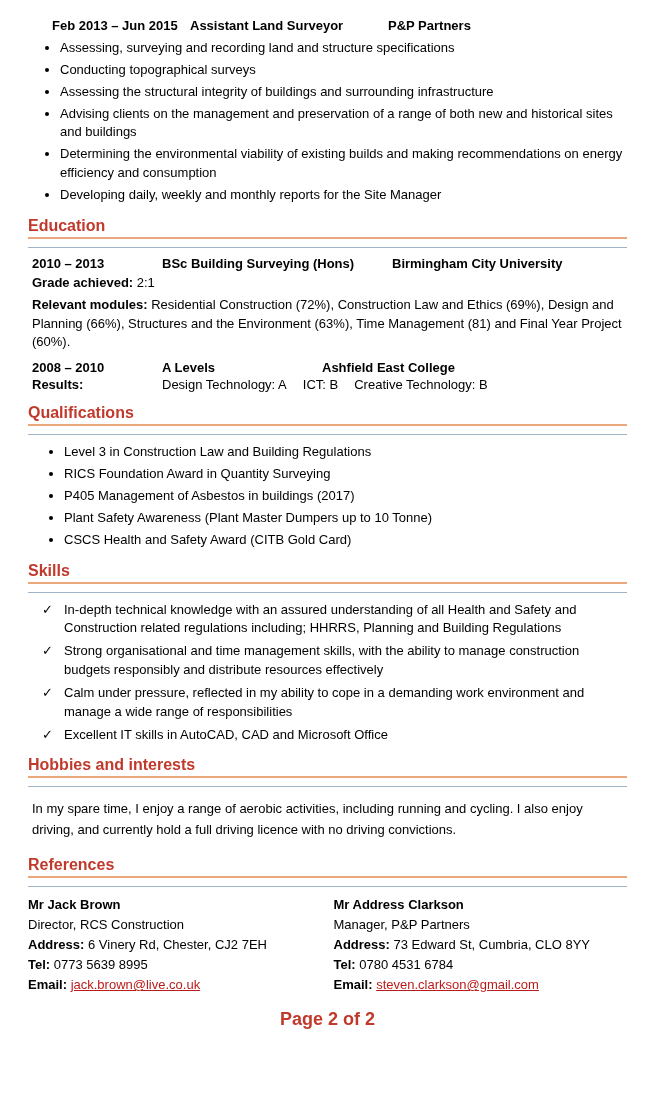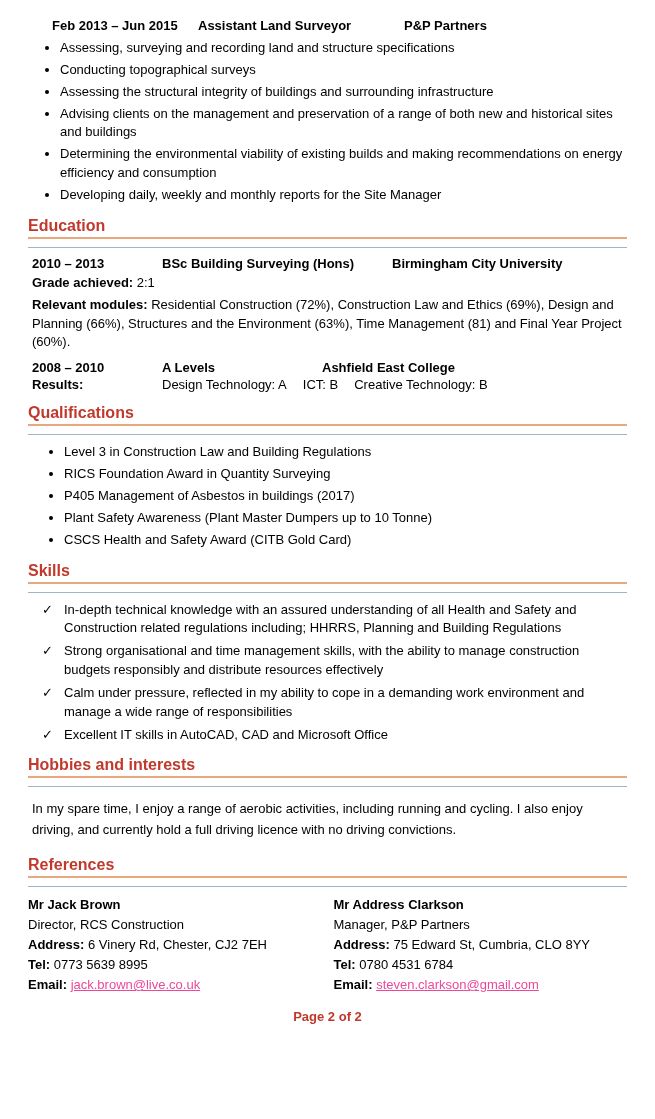--- a/index.html
+++ b/index.html
@@ -6,21 +6,21 @@
     body {
       font-family: Arial, sans-serif;
       font-size: 13px;
       background: #fff;
       color: #000;
       width: 655px;
       padding: 18px 28px 18px 28px;
     }
     .job-header {
       display: flex;
-      gap: 16px;
+      gap: 8px;
       margin-bottom: 6px;
       font-weight: bold;
       padding-left: 24px;
     }
     .job-dates { min-width: 130px; }
     .job-title { min-width: 190px; }
     .job-company { }
     ul.bullets {
       margin-left: 32px;
       margin-bottom: 8px;
@@ -86,27 +86,27 @@
     .refs-container {
       display: flex;
       gap: 12px;
       margin-top: 6px;
     }
     .ref-block {
       flex: 1;
       line-height: 1.55;
     }
     .ref-name { font-weight: bold; }
-    .ref-link { color: #ec4899; }
+    .ref-link { color: #b91c1c; }
     .page-footer {
       text-align: center;
       margin-top: 14px;
       font-weight: bold;
       color: #c0392b;
-      font-size: 13px;
+      font-size: 18px;
     }
     .bold { font-weight: bold; }
     .section-content {
       padding: 0 4px;
     }
     .hobbies-text {
       line-height: 1.55;
       padding: 4px 0;
     }
   </style>
@@ -215,21 +215,21 @@
     <div>
       <span class="bold">Email:</span>
       <a class="ref-link" href="mailto:jack.brown@live.co.uk">jack.brown@live.co.uk</a>
     </div>
   </div>
   <div class="ref-block">
     <div class="ref-name">Mr Address Clarkson</div>
     <div>Manager, P&amp;P Partners</div>
     <div>
       <span class="bold">Address:</span>
-      <span>75 Edward St, Cumbria, CLO 8YY</span>
+      <span>73 Edward St, Cumbria, CLO 8YY</span>
     </div>
     <div>
       <span class="bold">Tel:</span>
       <span>0780 4531 6784</span>
     </div>
     <div>
       <span class="bold">Email:</span>
       <a class="ref-link" href="mailto:steven.clarkson@gmail.com">steven.clarkson@gmail.com</a>
     </div>
   </div>

